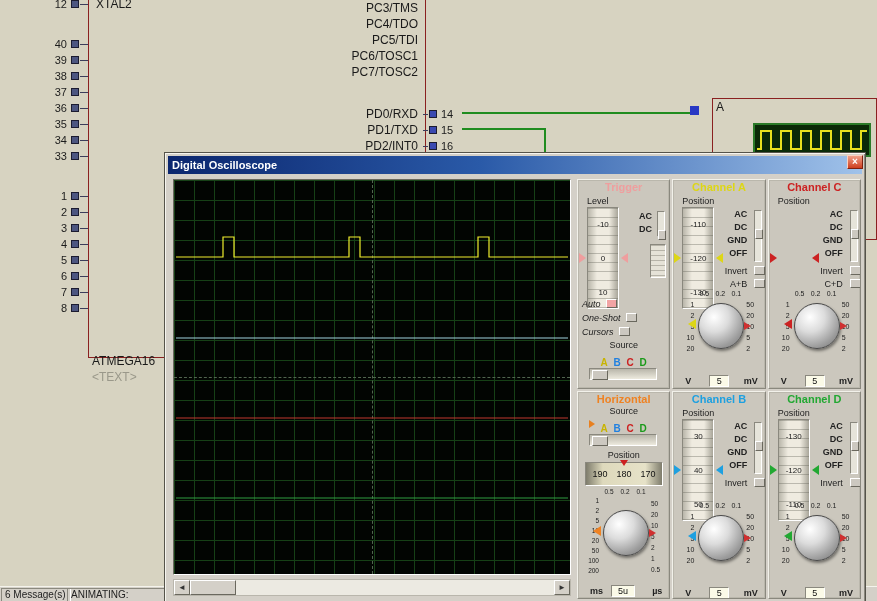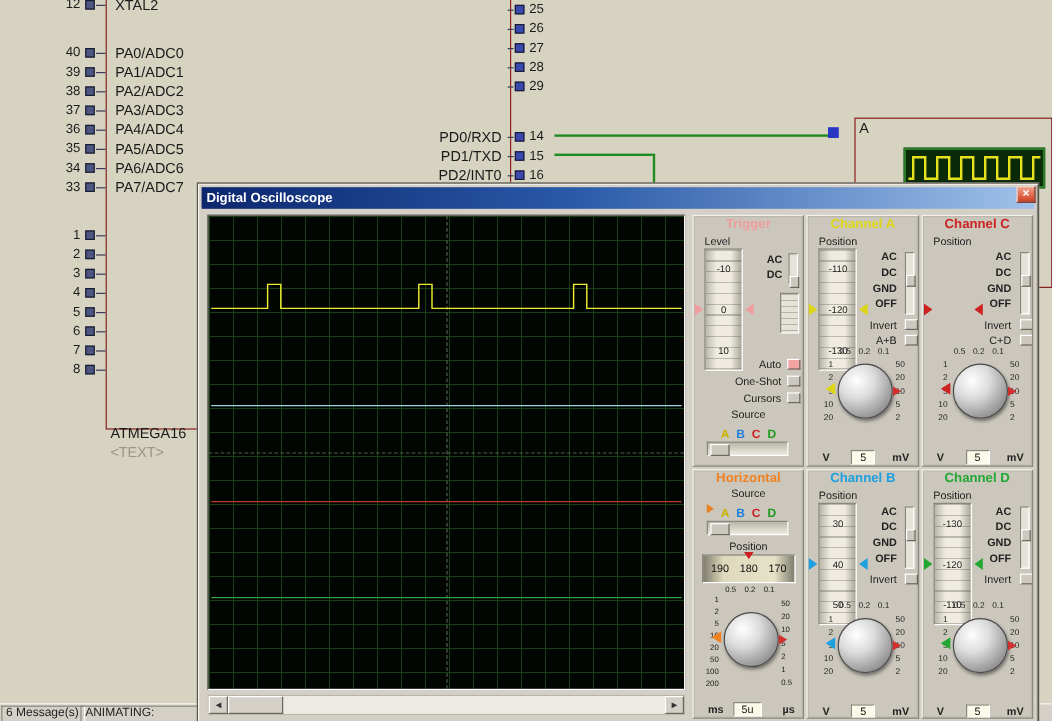--- a/index.html
+++ b/index.html
@@ -98,21 +98,21 @@
   .kptr{position:absolute;left:11px;top:29px;width:0;height:0;border:5px solid transparent;border-right:8px solid var(--ch,#888);border-left:none;}
   .kptr-red{position:absolute;left:67px;top:32px;width:0;height:0;border:4px solid transparent;border-left:7px solid #d03030;border-right:none;}
   .unit{position:absolute;top:196px;font-size:9px;font-weight:bold;color:#222;}
   .unit-l{left:12px;} .unit-r{right:7px;}
   .val-box{position:absolute;top:195px;left:36px;width:20px;height:12px;background:#fbfae8;border:1px solid;border-color:#8a887e #fff #fff #8a887e;font-size:9px;text-align:center;line-height:11px;box-sizing:border-box;color:#111;}
 
   
   .tg-coup{left:48px;top:30px;width:26px;}
   .tg-cs{left:79px;top:31px;height:26px;}
   .ridge-box{position:absolute;left:72px;top:64px;width:16px;height:34px;border:1px solid;border-color:#8a887e #fff #fff #8a887e;background:repeating-linear-gradient(to bottom,#b6b3a8 0 1px,#e5e2d7 1px 5px);box-sizing:border-box;}
-  .trig-row{position:absolute;left:4px;width:85px;height:11px;display:flex;align-items:center;justify-content:flex-end;}
+  .trig-row{position:absolute;left:4px;width:85px;height:11px;display:flex;align-items:center;font-style:italic;}
   .trig-row .mini-btn{position:static;flex:0 0 11px;}
   .trig-lbl{font-size:9px;color:#222;margin-right:5px;}
   .r1{top:118px;} .r2{top:132px;} .r3{top:146px;}
   .mini-btn.led{background:#f2a4a4;}
   .src-lbl{left:0;top:160px;width:100%;text-align:center;}
   .src-letters{position:absolute;left:0;top:172px;width:100%;text-align:center;}
   .src-letters span{display:inline-block;width:13px;font-size:10px;font-weight:bold;}
   .src-letters span:nth-child(1){color:#c8b400;}
   .src-letters span:nth-child(2){color:#2080e0;}
   .src-letters span:nth-child(3){color:#cc2020;}
@@ -160,48 +160,38 @@
     <div class="numcol numcol-l pa">
         <span>40</span>
         <span>39</span>
         <span>38</span>
         <span>37</span>
         <span>36</span>
         <span>35</span>
         <span>34</span>
         <span>33</span>
       </div>
-    <div class="lblcol lblcol-l pa">
-        <span>PA0/ADC0</span>
-        <span>PA1/ADC1</span>
-        <span>PA2/ADC2</span>
-        <span>PA3/ADC3</span>
-        <span>PA4/ADC4</span>
-        <span>PA5/ADC5</span>
-        <span>PA6/ADC6</span>
-        <span>PA7/ADC7</span>
-      </div>
 
     <div class="numcol numcol-l pb">
         <span>1</span>
         <span>2</span>
         <span>3</span>
         <span>4</span>
         <span>5</span>
         <span>6</span>
         <span>7</span>
         <span>8</span>
       </div>
 
-    <div class="numcol numcol-r pc">
-        <span>25</span>
-        <span>26</span>
-        <span>27</span>
-        <span>28</span>
-        <span>29</span>
+    <div class="lblcol lblcol-r pc">
+        <span>PC3/TMS</span>
+        <span>PC4/TDO</span>
+        <span>PC5/TDI</span>
+        <span>PC6/TOSC1</span>
+        <span>PC7/TOSC2</span>
       </div>
 
     <div class="lblcol lblcol-r pd">
         <span>PD0/RXD</span>
         <span>PD1/TXD</span>
         <span>PD2/INT0</span>
       </div>
     <div class="numcol numcol-r pd">
         <span>14</span>
         <span>15</span>

